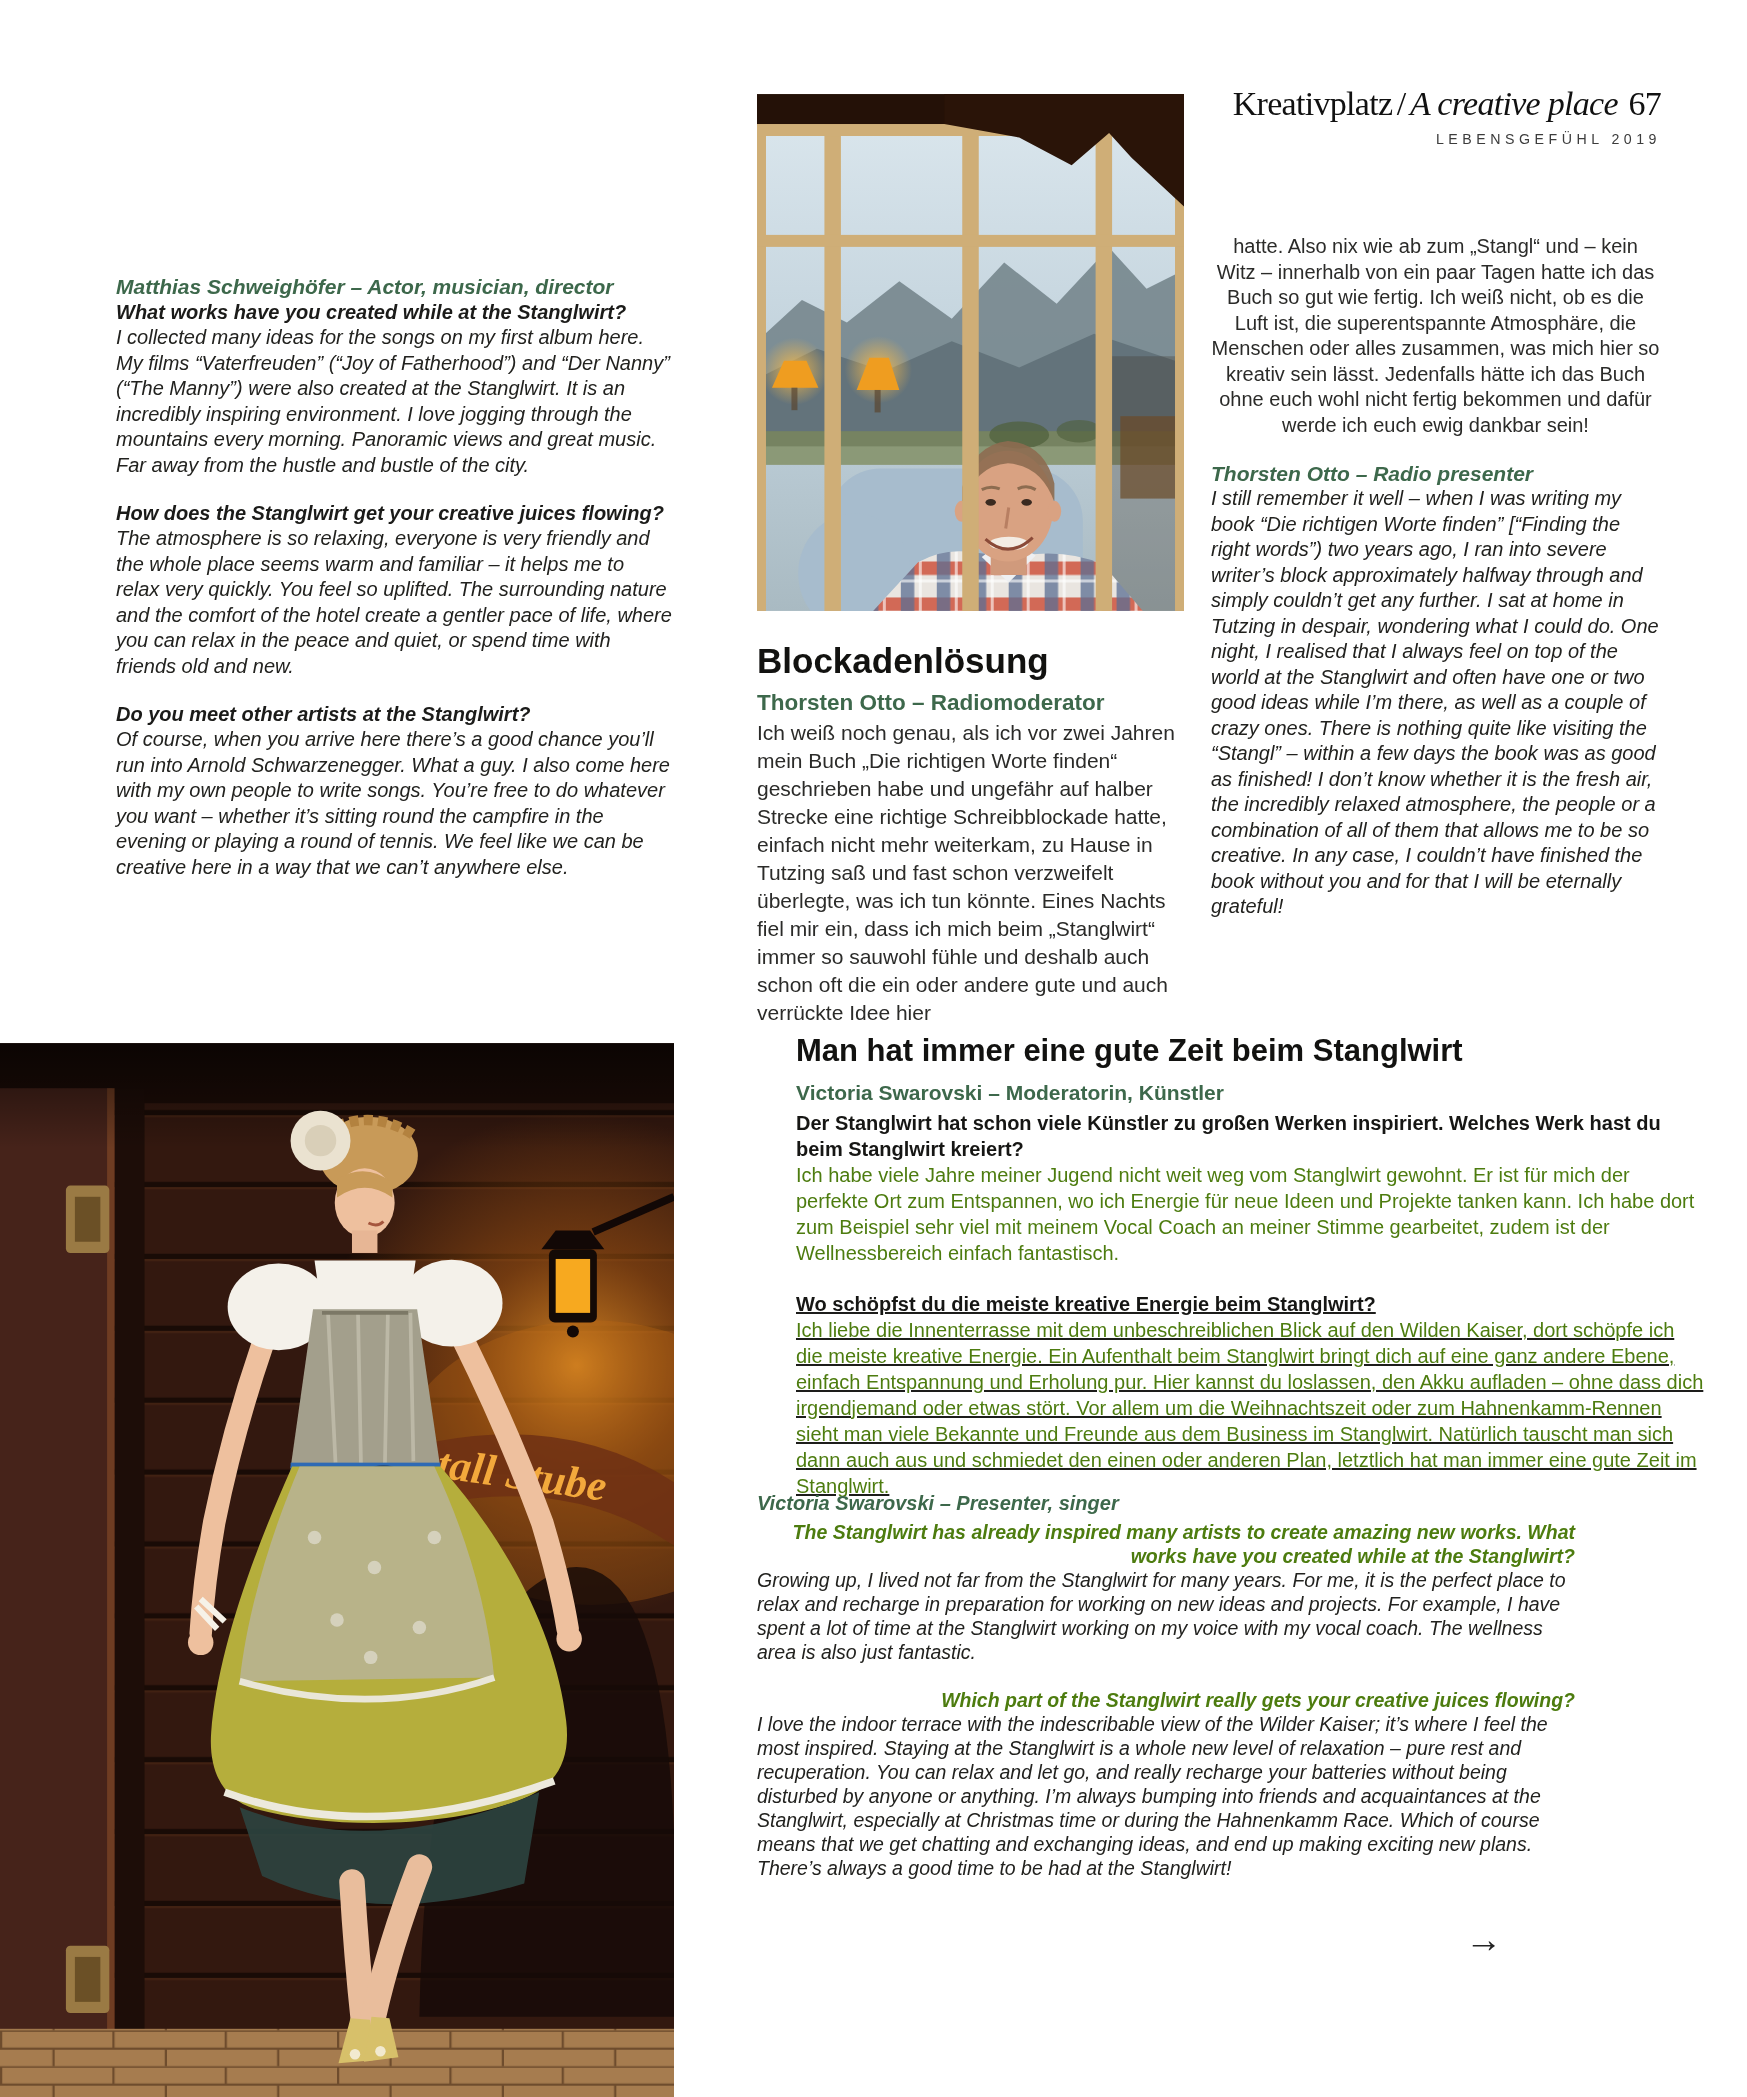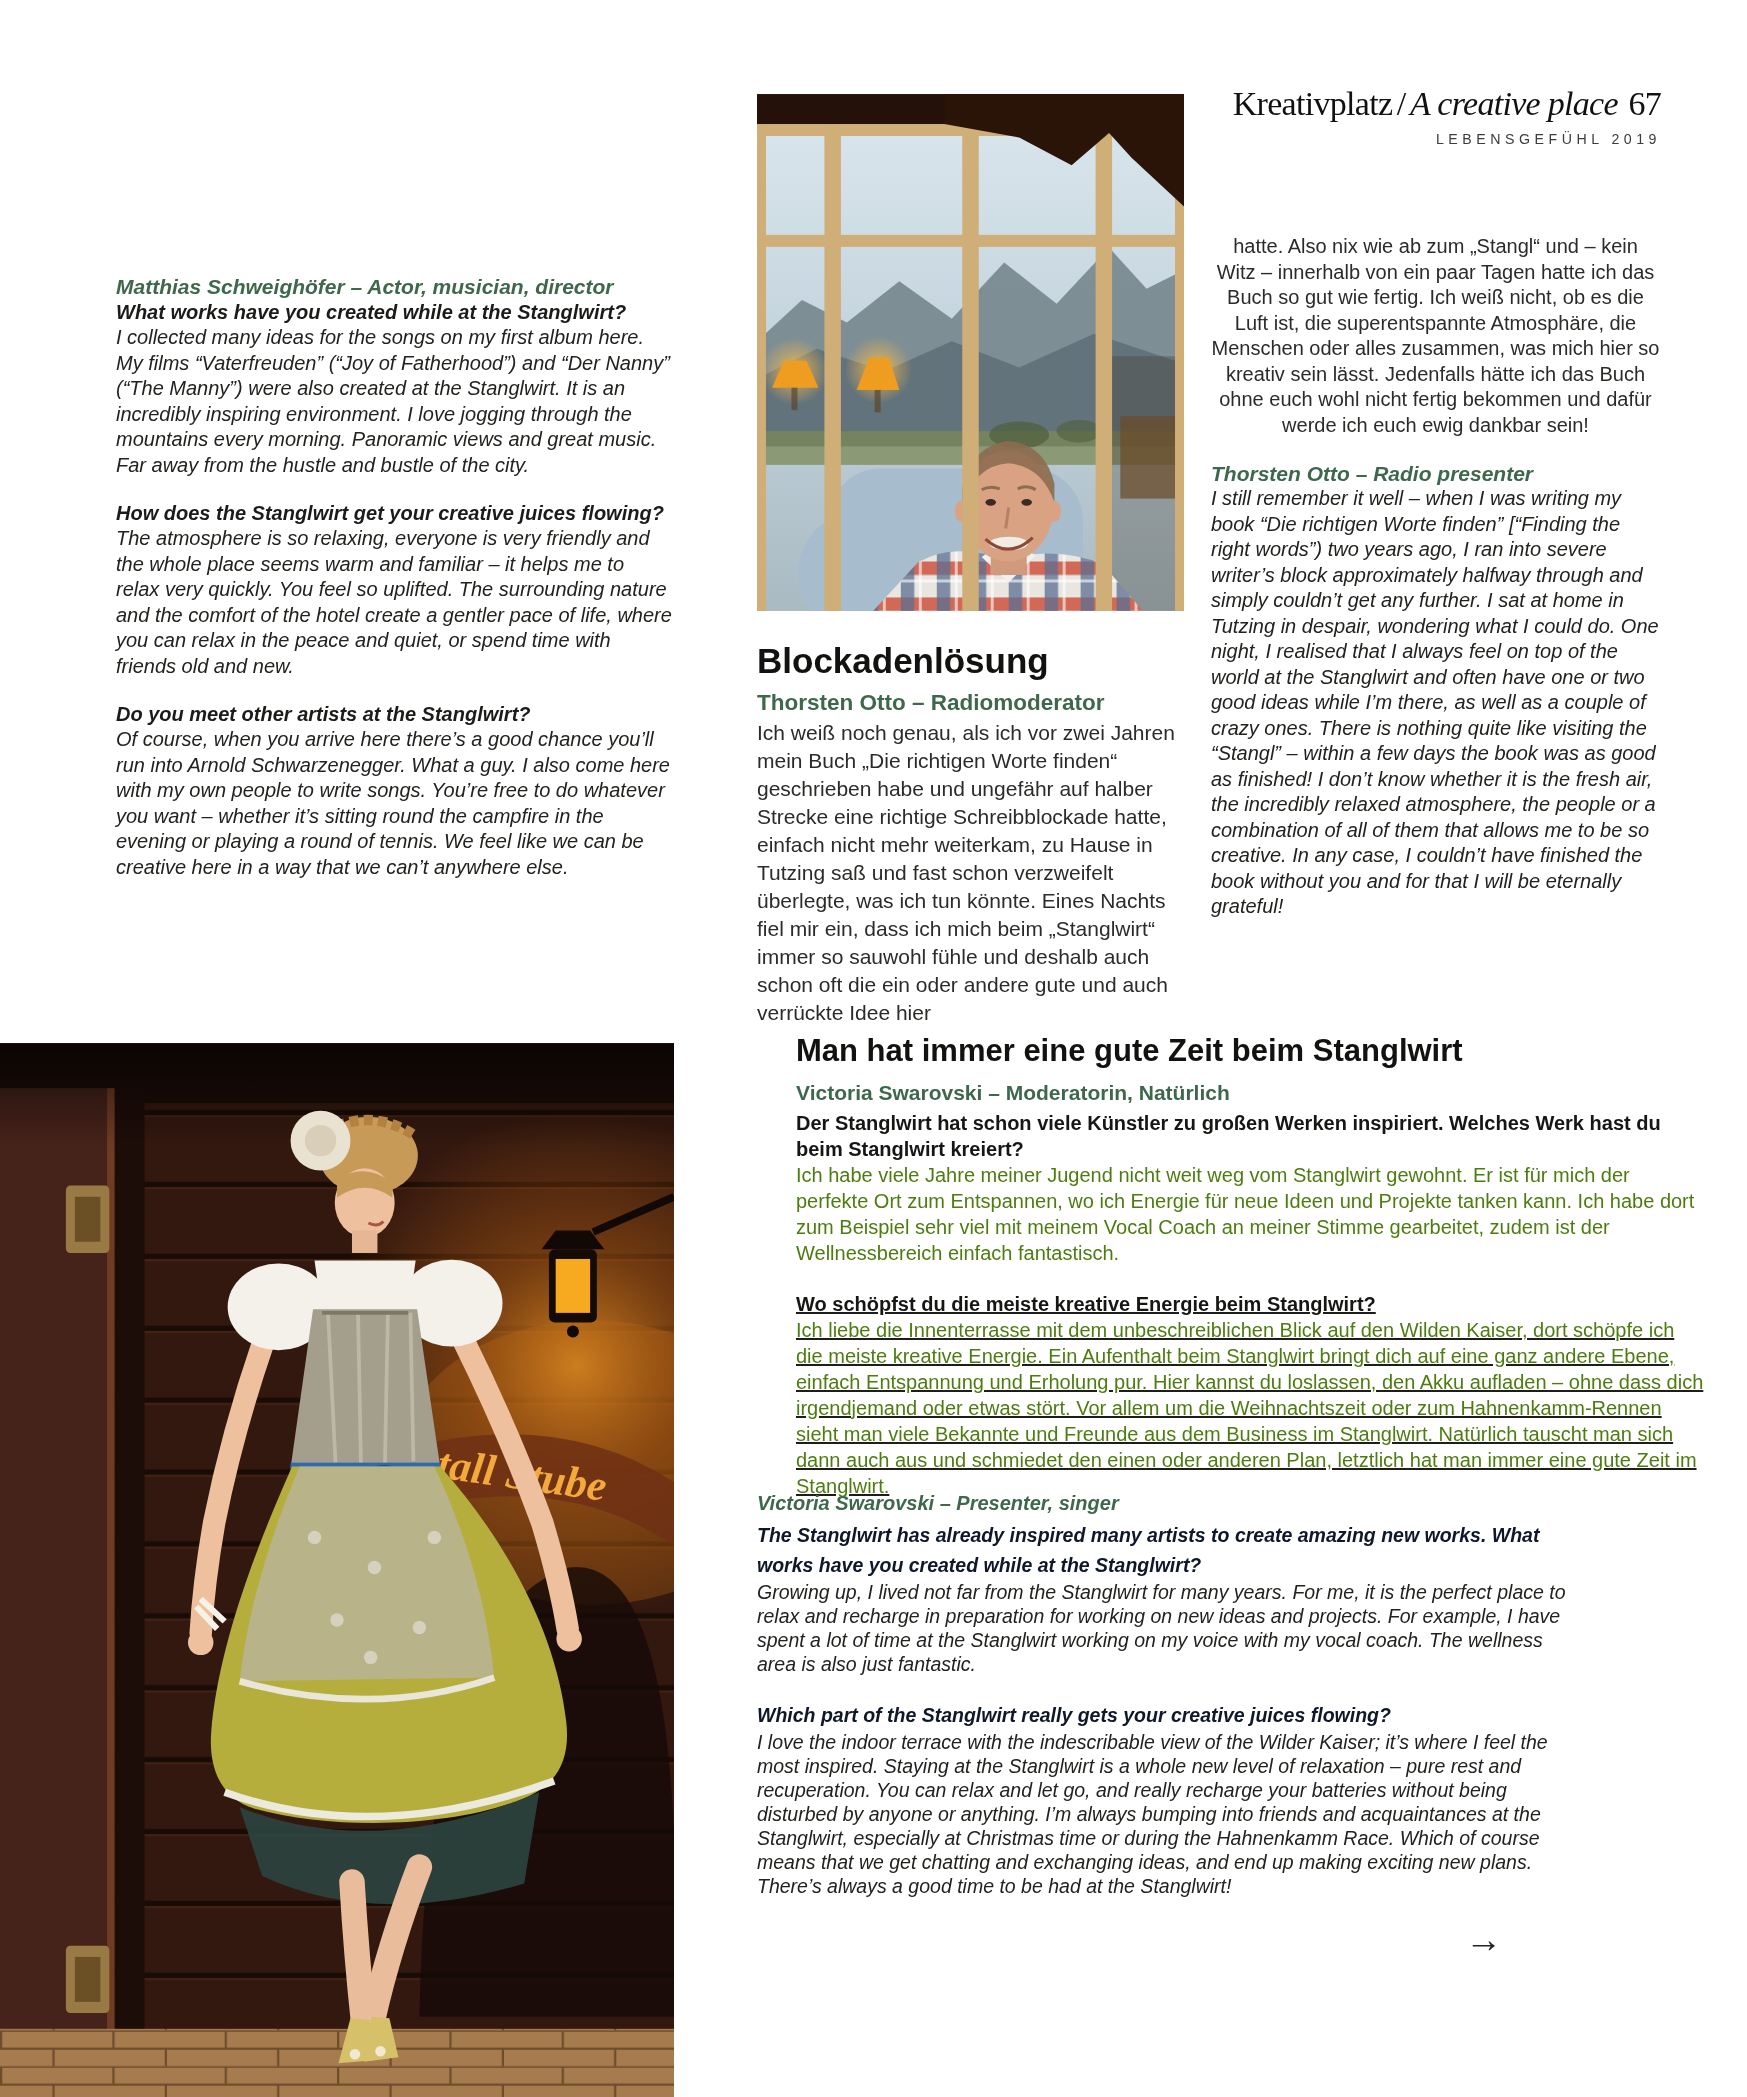--- a/index.html
+++ b/index.html
@@ -41,21 +41,21 @@
   
   .victoria{position:absolute;left:796px;top:1032px;width:910px;}
   .heading-md{font-size:31px;font-weight:600;color:#121210;line-height:37px;margin:0 0 10.5px 0;}
   .victoria .speaker{margin-bottom:4.5px;}
   .victoria .q{font-size:20px;line-height:26px;color:#161614;}
   .victoria .a{font-size:20px;line-height:26px;color:#4d7c0f;}
   .victoria .qa + .qa{margin-top:25.5px;text-decoration:underline;}
   
   .victoria-en{position:absolute;left:757px;top:1491px;width:818px;font-style:italic;}
   .victoria-en .speaker{margin-bottom:3px;font-size:20px;}
-  .victoria-en .q{font-size:19.5px;line-height:30px;color:#0f172a;}
+  .victoria-en .q{font-size:19.5px;line-height:24px;color:#4d7c0f;text-align:right;}
   .victoria-en .a{font-size:19.5px;line-height:24px;color:#22221f;}
   .victoria-en .qa + .qa{margin-top:24px;}
   
   .photo-bottom{position:absolute;left:0;top:1043px;width:674px;height:1055px;display:block;}
   
   .next-arrow{position:absolute;left:1465px;top:1919px;font-size:37px;color:#242424;font-weight:400;cursor:pointer;}
 </style>
 </head>
 <body>
 
@@ -159,21 +159,21 @@
   </section>
 
   <section class="col-right">
     <p class="body-de">hatte. Also nix wie ab zum „Stangl“ und – kein Witz – innerhalb von ein paar Tagen hatte ich das Buch so gut wie fertig. Ich weiß nicht, ob es die Luft ist, die superentspannte Atmosphäre, die Menschen oder alles zusammen, was mich hier so kreativ sein lässt. Jedenfalls hätte ich das Buch ohne euch wohl nicht fertig bekommen und dafür werde ich euch ewig dankbar sein!</p>
     <p class="speaker green it">Thorsten Otto – Radio presenter</p>
     <p class="body-en">I still remember it well – when I was writing my book “Die richtigen Worte finden” [“Finding the right words”) two years ago, I ran into severe writer’s block approximately halfway through and simply couldn’t get any further. I sat at home in Tutzing in despair, wondering what I could do. One night, I realised that I always feel on top of the world at the Stanglwirt and often have one or two good ideas while I’m there, as well as a couple of crazy ones. There is nothing quite like visiting the “Stangl” – within a few days the book was as good as finished! I don’t know whether it is the fresh air, the incredibly relaxed atmosphere, the people or a combination of all of them that allows me to be so creative. In any case, I couldn’t have finished the book without you and for that I will be eternally grateful!</p>
   </section>
 
   <section class="victoria">
     <h2 class="heading-md">Man hat immer eine gute Zeit beim Stanglwirt</h2>
-    <p class="speaker green">Victoria Swarovski – Moderatorin, Natürlich</p>
+    <p class="speaker green">Victoria Swarovski – Moderatorin, Künstler</p>
     <div class="qa">
       <p class="q">Der Stanglwirt hat schon viele Künstler zu großen Werken inspiriert. Welches Werk hast du beim Stanglwirt kreiert?</p>
       <p class="a">Ich habe viele Jahre meiner Jugend nicht weit weg vom Stanglwirt gewohnt. Er ist für mich der perfekte Ort zum Entspannen, wo ich Energie für neue Ideen und Projekte tanken kann. Ich habe dort zum Beispiel sehr viel mit meinem Vocal Coach an meiner Stimme gearbeitet, zudem ist der Wellnessbereich einfach fantastisch.</p>
     </div>
     <div class="qa">
       <p class="q">Wo schöpfst du die meiste kreative Energie beim Stanglwirt?</p>
       <p class="a">Ich liebe die Innenterrasse mit dem unbeschreiblichen Blick auf den Wilden Kaiser, dort schöpfe ich die meiste kreative Energie. Ein Aufenthalt beim Stanglwirt bringt dich auf eine ganz andere Ebene, einfach Entspannung und Erholung pur. Hier kannst du loslassen, den Akku aufladen – ohne dass dich irgendjemand oder etwas stört. Vor allem um die Weihnachtszeit oder zum Hahnenkamm-Rennen sieht man viele Bekannte und Freunde aus dem Business im Stanglwirt. Natürlich tauscht man sich dann auch aus und schmiedet den einen oder anderen Plan, letztlich hat man immer eine gute Zeit im Stanglwirt.</p>
     </div>
   </section>
 

